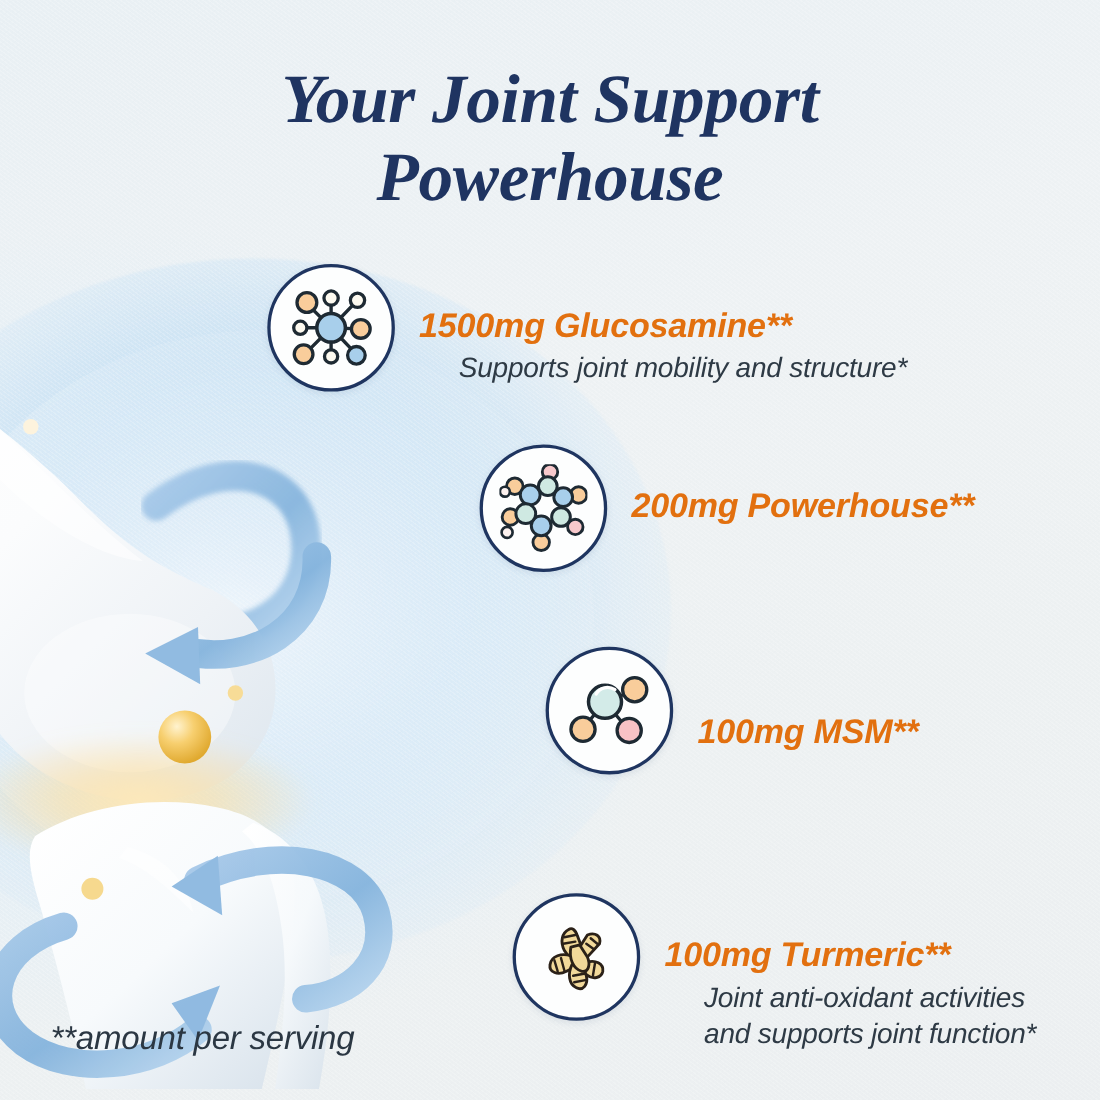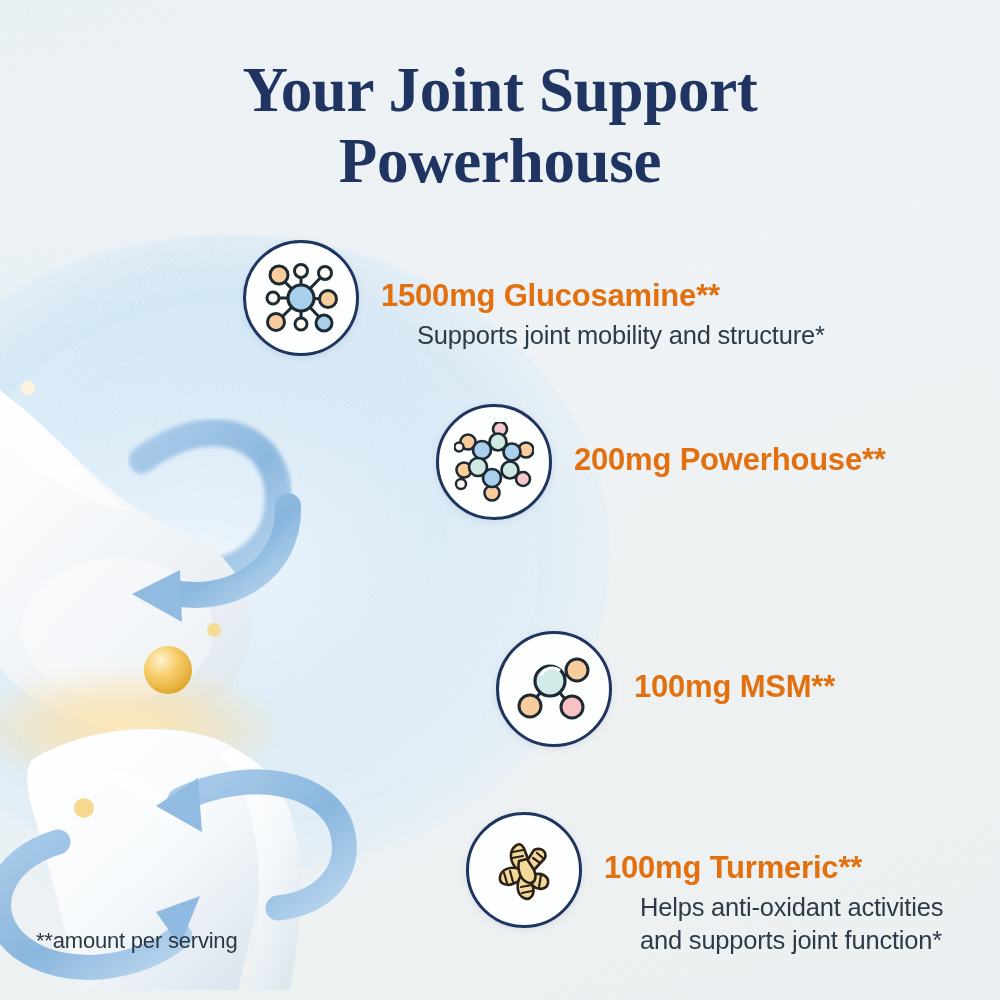--- a/index.html
+++ b/index.html
@@ -10,20 +10,21 @@
     position:relative;
   }
 
   #stage {
     position:absolute; left:0; top:0;
     width:1000px; height:1000px;
     overflow:hidden;
     background:
       radial-gradient(ellipse 700px 520px at 12% 58%, rgba(214,232,246,0.95) 0%, rgba(224,238,248,0.55) 45%, rgba(237,241,243,0) 72%),
       linear-gradient(160deg, #e9f0f4 0%, #eef2f4 38%, #edf1f2 68%, #eceff1 100%);
+    font-style: italic;
   }
 
   
   .texture {
     position:absolute; inset:0;
     background-image:
       repeating-linear-gradient(37deg, rgba(255,255,255,0.35) 0 1px, rgba(0,0,0,0) 1px 3px),
       repeating-linear-gradient(-48deg, rgba(0,0,0,0.012) 0 1px, rgba(0,0,0,0) 1px 4px);
     opacity:.55; pointer-events:none;
   }
@@ -98,22 +99,22 @@
     font-weight:400;
     color:#2e3a45;
     line-height:1.33;
     letter-spacing:-0.2px;
     white-space:pre-line;
     margin-left:36px;
   }
 
   .footnote {
     position:absolute;
-    left:36px; top:928px;
-    font-size:22px;
+    left:46px; top:928px;
+    font-size:30px;
     color:#2b3743;
     letter-spacing:-0.2px;
   }
 </style>
 </head>
 <body>
 
 <div id="stage">
 
   <div class="halo"></div>
@@ -291,21 +292,21 @@
         <circle cx="56" cy="48" r="8.5" fill="#cfe9e2" stroke="#1e2a33" stroke-width="2.7"></circle>
         <circle cx="38" cy="56" r="9" fill="#a8cfeb" stroke="#1e2a33" stroke-width="2.7"></circle>
         <circle cx="24" cy="45" r="9" fill="#cfe9e2" stroke="#1e2a33" stroke-width="2.7"></circle>
       </svg>
     </div>
     <div class="ftext">
       <div class="fhead">200mg Powerhouse**</div>
     </div>
   </div>
 
-  <div class="feature" style="left:496px; top:631px;">
+  <div class="feature" style="left:496px; top:588px;align-items:center;">
     <div class="icon-circle">
       <svg width="76" height="76" viewBox="0 0 76 76">
         <g stroke="#1e2a33" stroke-width="3" stroke-linecap="round">
           <line x1="34" y1="30" x2="60" y2="20"></line>
           <line x1="34" y1="30" x2="15" y2="53"></line>
           <line x1="34" y1="30" x2="54" y2="54"></line>
         </g>
         <circle cx="61" cy="19" r="11" fill="#f9cd9b" stroke="#1e2a33" stroke-width="3"></circle>
         <circle cx="14" cy="55" r="11" fill="#f9cd9b" stroke="#1e2a33" stroke-width="3"></circle>
         <circle cx="56" cy="56" r="11" fill="#f8c2c5" stroke="#1e2a33" stroke-width="3"></circle>
@@ -337,20 +338,20 @@
           <line x1="17" y1="40" x2="20" y2="50"></line>
           <line x1="23" y1="38" x2="26" y2="49"></line>
           <line x1="54" y1="42" x2="52" y2="54"></line>
           <line x1="35" y1="60" x2="45" y2="58"></line>
           <line x1="34" y1="54" x2="45" y2="52"></line>
         </g>
       </svg>
     </div>
     <div class="ftext">
       <div class="fhead">100mg Turmeric**</div>
-      <div class="fsub">Helps anti-oxidant activities
+      <div class="fsub">Joint anti-oxidant activities
 and supports joint function*</div>
     </div>
   </div>
 
   <div class="footnote">**amount per serving</div>
 
 </div>
 
 </body></html>

